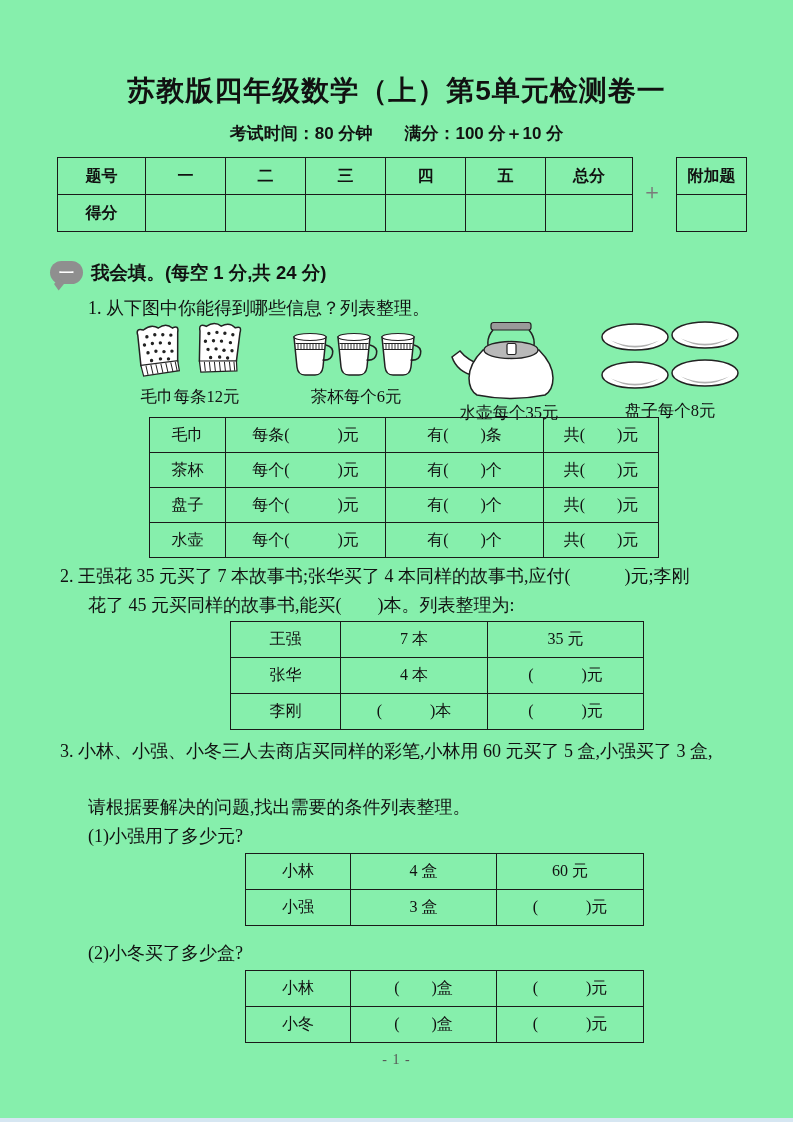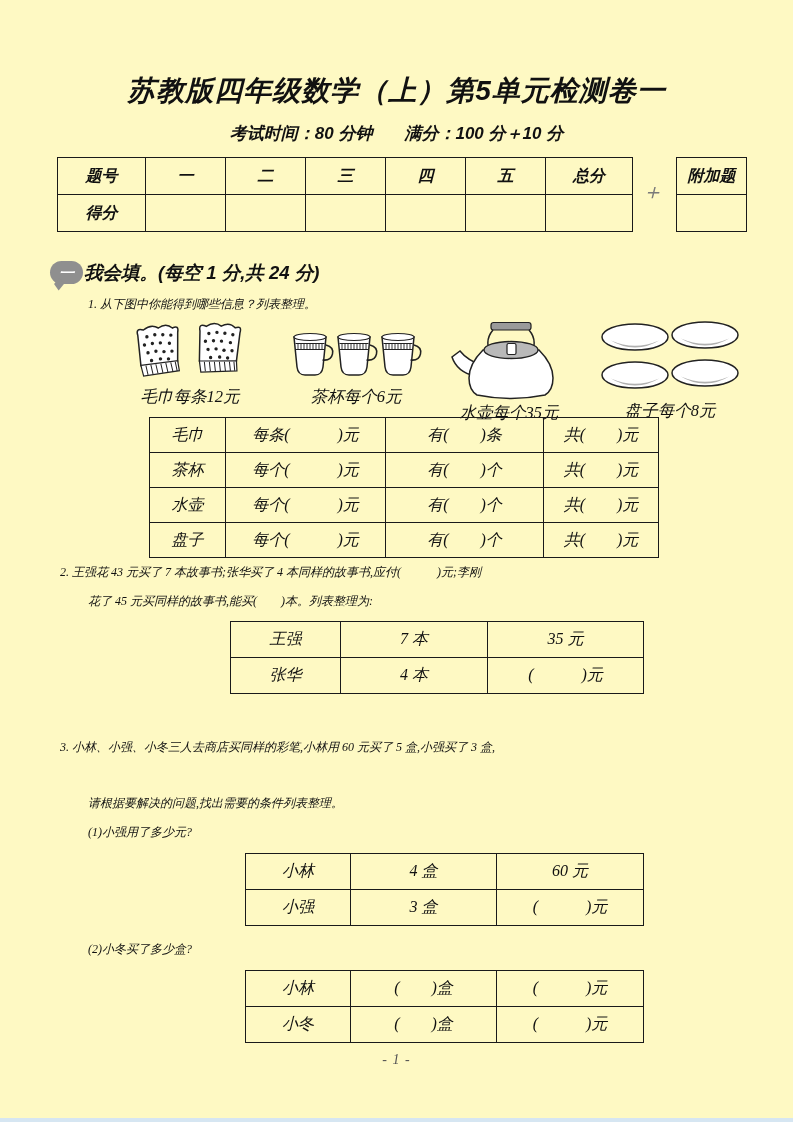--- a/index.html
+++ b/index.html
@@ -1,40 +1,40 @@
 <!DOCTYPE html>
 <html><head>
 <meta charset="utf-8">
 <style>
   html,body{margin:0;padding:0;background:#fff;}
-  .page{position:relative;width:793px;height:1122px;background:#fef9c3;overflow:hidden;
-        font-family:"Liberation Serif","DejaVu Serif",serif;color:#111;font-style:italic;}
+  .page{position:relative;width:793px;height:1122px;background:#86efac;overflow:hidden;
+        font-family:"Liberation Serif","DejaVu Serif",serif;color:#111;}
   .title{position:absolute;top:72px;left:0;width:100%;margin:0;text-align:center;
          font-size:28px;font-weight:bold;letter-spacing:1px;
          font-family:"Liberation Sans","DejaVu Sans",sans-serif;}
   .subtitle{position:absolute;top:122px;left:0;width:100%;display:flex;
             justify-content:center;gap:32px;font-size:17px;font-weight:bold;
             font-family:"Liberation Sans","DejaVu Sans",sans-serif;}
   table.grid{border-collapse:collapse;table-layout:fixed;position:absolute;}
   table.grid td{border:1px solid #1a1a1a;text-align:center;vertical-align:middle;
                 padding:0;font-size:16px;overflow:hidden;}
   .score-table td{height:36px;font-weight:bold;
                   font-family:"Liberation Sans","DejaVu Sans",sans-serif;}
   .plus-sign{position:absolute;left:641px;top:177px;font-size:22px;color:#7a7a7a;}
   .bonus-table td{height:36px;font-weight:bold;
                   font-family:"Liberation Sans","DejaVu Sans",sans-serif;}
   .section-head{position:absolute;left:50px;top:260px;display:flex;align-items:center;}
   .badge{position:relative;width:33px;height:23px;background:#8f8f8f;border-radius:12px;
          color:#fff;font-size:15px;font-weight:bold;text-align:center;line-height:23px;
          font-family:"Liberation Sans","DejaVu Sans",sans-serif;}
   .badge::after{content:"";position:absolute;left:5px;bottom:-4px;width:8px;height:8px;
                 background:#8f8f8f;transform:rotate(55deg) skew(15deg);}
-  .section-title{margin-left:1px;font-size:18.5px;font-weight:bold;
+  .section-title{margin-left:8px;font-size:18.5px;font-weight:bold;
                  font-family:"Liberation Sans","DejaVu Sans",sans-serif;}
-  .tline{position:absolute;font-size:12px;white-space:pre;}
+  .tline{position:absolute;font-size:18px;white-space:pre;}
   .fig{position:absolute;top:320px;text-align:center;}
   .fig svg{display:block;margin:0 auto;}
   .fig .cap{font-size:16.5px;margin-top:2px;white-space:nowrap;}
   .q-table td{height:34px;margin-top:16px;}
   .row35 td{height:35px;}
   .footer{position:absolute;top:1052px;left:0;width:100%;text-align:center;
           font-size:14px;color:#555;letter-spacing:1px;}
   .scan-edge{position:absolute;left:0;right:0;bottom:0;height:4px;background:#d6e6f2;}
 </style>
 </head>
@@ -196,54 +196,59 @@
       <td>有(　　)条</td>
       <td>共(　　)元</td>
     </tr>
     <tr>
       <td>茶杯</td>
       <td>每个(　　　)元</td>
       <td>有(　　)个</td>
       <td>共(　　)元</td>
     </tr>
     <tr>
+      <td>盘子</td>
+      <td>每个(　　　)元</td>
+      <td>有(　　)个</td>
+      <td>共(　　)元</td>
+    </tr>
+    <tr>
       <td>水壶</td>
       <td>每个(　　　)元</td>
       <td>有(　　)个</td>
       <td>共(　　)元</td>
     </tr>
-    <tr>
-      <td>盘子</td>
-      <td>每个(　　　)元</td>
-      <td>有(　　)个</td>
-      <td>共(　　)元</td>
-    </tr>
-  </tbody>
-    </table>
-
-  <div class="tline" style="left:60px;top:564px;">2. 王强花 43 元买了 7 本故事书;张华买了 4 本同样的故事书,应付(　　　)元;李刚</div>
+  </tbody>
+    </table>
+
+  <div class="tline" style="left:60px;top:564px;">2. 王强花 35 元买了 7 本故事书;张华买了 4 本同样的故事书,应付(　　　)元;李刚</div>
   <div class="tline" style="left:88px;top:593px;">花了 45 元买同样的故事书,能买(　　)本。列表整理为:</div>
 
   <table class="grid row35" style="left:230px;top:621px;width:413px;">
     <colgroup>
         <col style="width:110px">
         <col style="width:147px">
         <col style="width:156px">
       </colgroup>
     <tbody>
         <tr>
       <td>王强</td>
       <td>7 本</td>
       <td>35 元</td>
     </tr>
     <tr>
       <td>张华</td>
       <td>4 本</td>
       <td>(　　　)元</td>
     </tr>
+    <tr>
+      <td>李刚</td>
+      <td>(　　　)本</td>
+      <td>(　　　)元</td>
+    </tr>
   </tbody>
     </table>
 
   <div class="tline" style="left:60px;top:739px;">3. 小林、小强、小冬三人去商店买同样的彩笔,小林用 60 元买了 5 盒,小强买了 3 盒,</div>
   <div class="tline" style="left:88px;top:795px;text-align:center;">请根据要解决的问题,找出需要的条件列表整理。</div>
   <div class="tline" style="left:88px;top:824px;">(1)小强用了多少元?</div>
 
   <table class="grid row35" style="left:245px;top:853px;width:398px;">
     <colgroup>
         <col style="width:105px">

